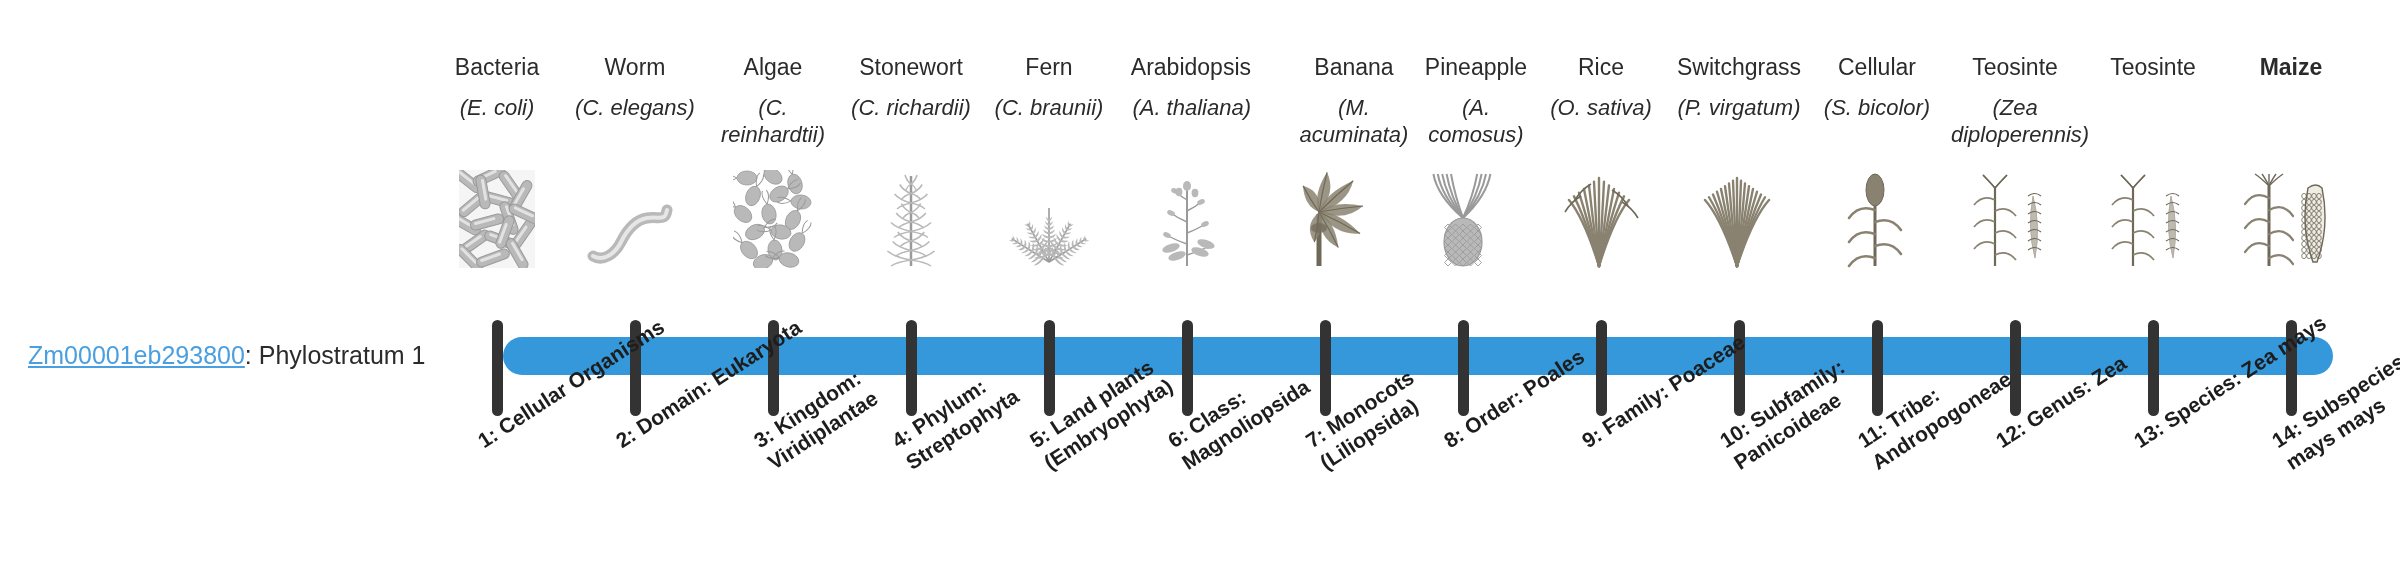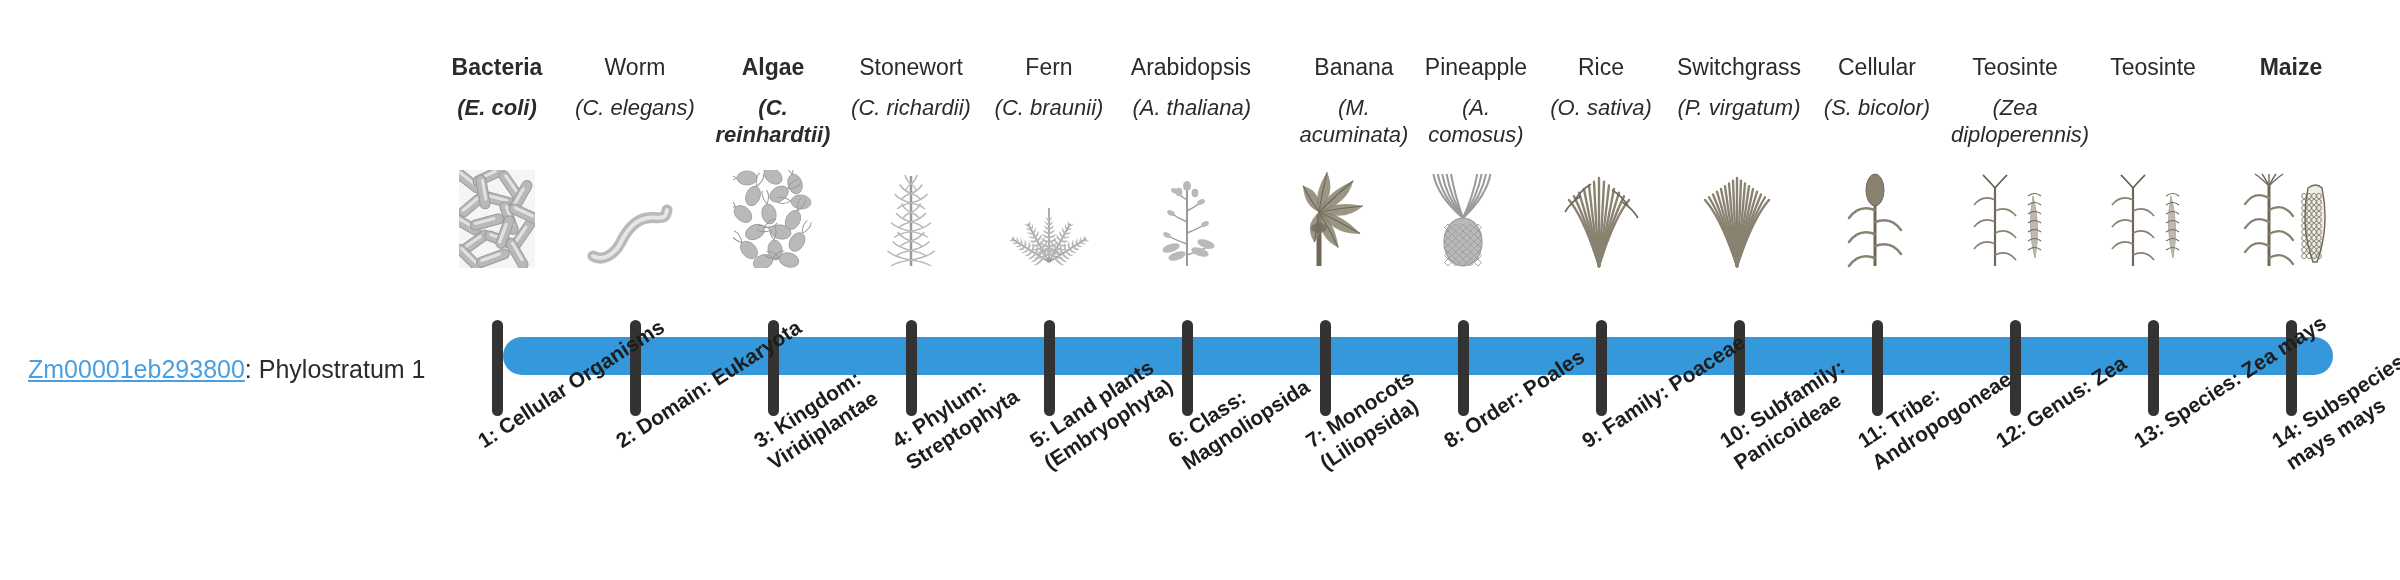--- a/index.html
+++ b/index.html
@@ -24,21 +24,20 @@
 
   
   #gene-label {
     position: absolute;
     left: 28px;
     top: 340px;
     font-size: 25px;
     line-height: 30px;
     color: #2b2b2b;
     white-space: nowrap;
-    margin-top: 14px;
   }
   #gene-label .gene-link {
     color: #4a9fe0;
     text-decoration: underline;
     cursor: pointer;
   }
 
   
   #axis-bar {
     position: absolute;
@@ -129,29 +128,29 @@
       <div class="tick" style="left: 1320px; background: rgb(51, 51, 51);"></div>
       <div class="tick" style="left: 1458px; background: rgb(51, 51, 51);"></div>
       <div class="tick" style="left: 1596px; background: rgb(51, 51, 51);"></div>
       <div class="tick" style="left: 1734px; background: rgb(51, 51, 51);"></div>
       <div class="tick" style="left: 1872px; background: rgb(51, 51, 51);"></div>
       <div class="tick" style="left: 2010px; background: rgb(51, 51, 51);"></div>
       <div class="tick" style="left: 2148px; background: rgb(51, 51, 51);"></div>
       <div class="tick" style="left: 2286px; background: rgb(51, 51, 51);"></div>
     </div>
   <div id="species-row">
-      <div class="species" style="left: 433px; font-weight: bold;">
+      <div class="species" style="left: 433px;">
         <div class="species-common">Bacteria</div>
         <div class="species-latin">(E. coli)</div>
       </div>
       <div class="species" style="left: 571px;">
         <div class="species-common">Worm</div>
         <div class="species-latin">(C. elegans)</div>
       </div>
-      <div class="species" style="left: 709px; font-weight: bold;">
+      <div class="species" style="left: 709px;">
         <div class="species-common">Algae</div>
         <div class="species-latin">(C. reinhardtii)</div>
       </div>
       <div class="species" style="left: 847px;">
         <div class="species-common">Stonewort</div>
         <div class="species-latin">(C. richardii)</div>
       </div>
       <div class="species" style="left: 985px;">
         <div class="species-common">Fern</div>
         <div class="species-latin">(C. braunii)</div>

